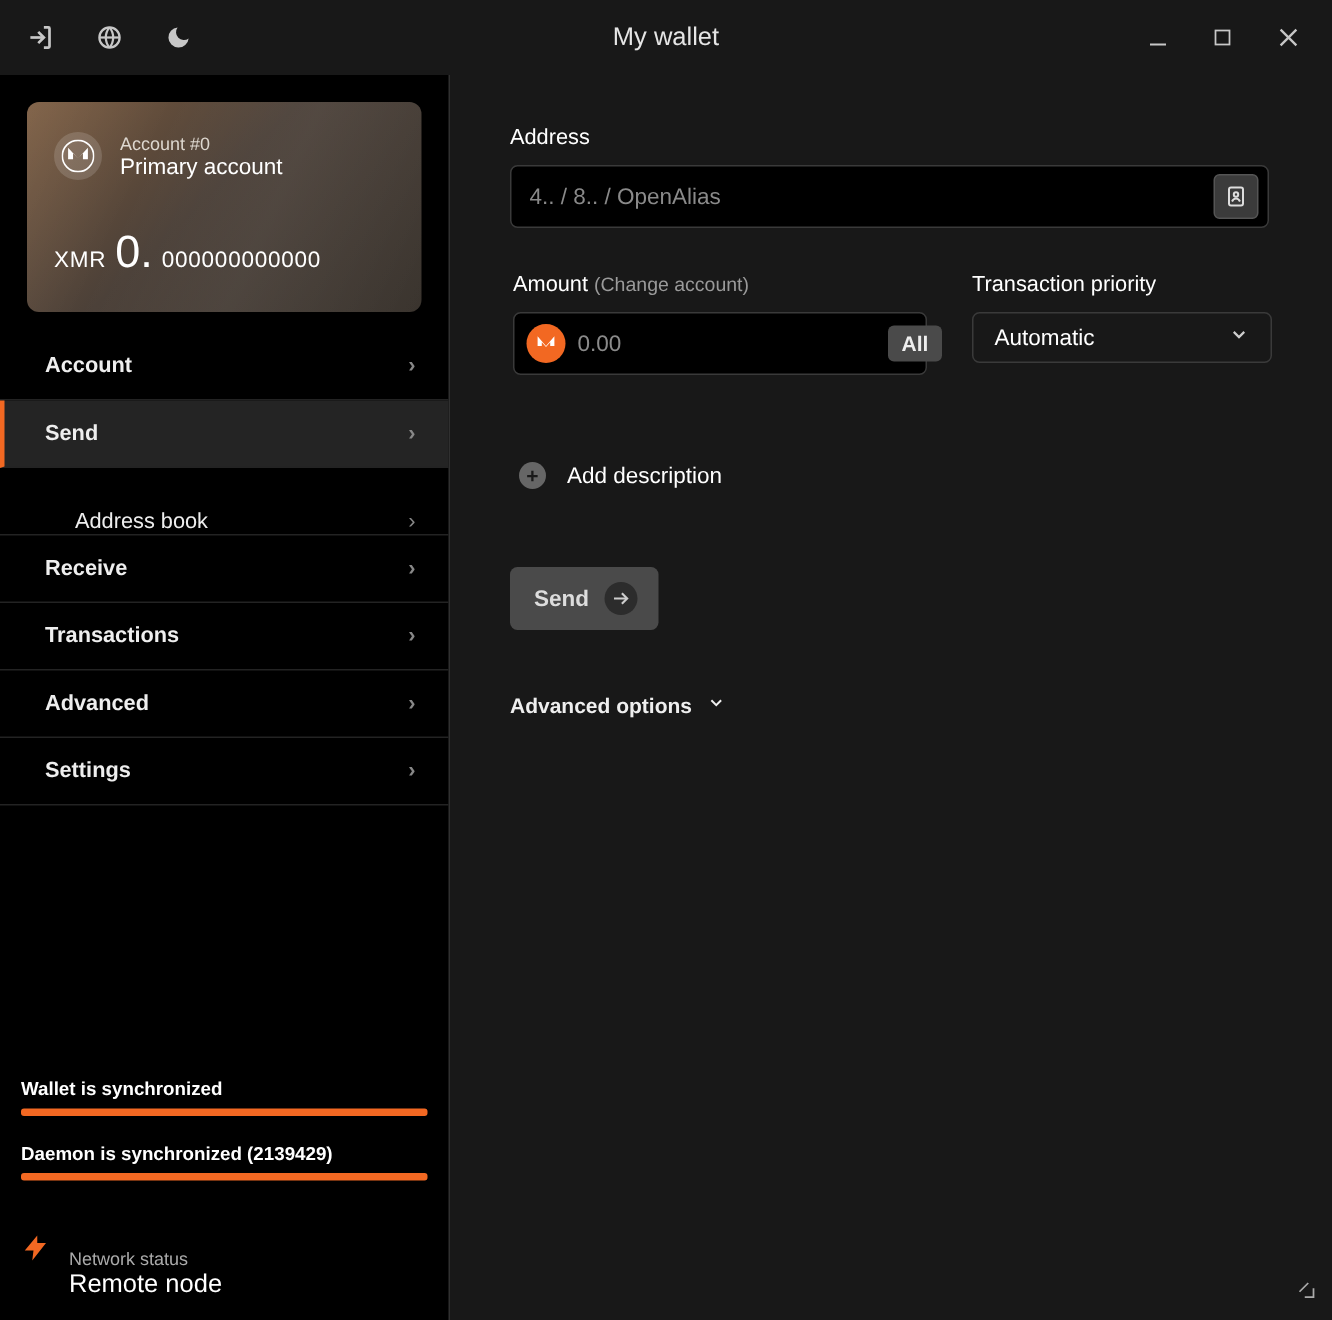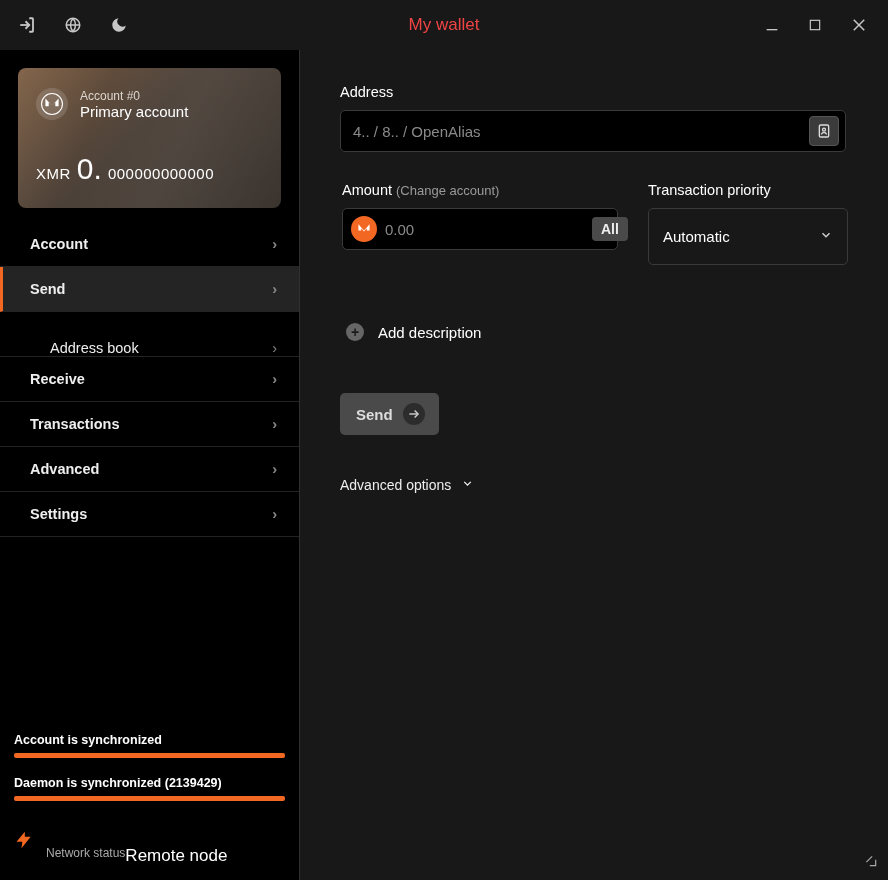--- a/index.html
+++ b/index.html
@@ -19,21 +19,21 @@
       padding: 0 18px;
       position: relative;
     }
     .titlebar-left { display: flex; gap: 28px; align-items: center; }
     .titlebar-title {
       position: absolute;
       left: 50%;
       transform: translateX(-50%);
       font-size: 17px;
       font-weight: 500;
-      color: #ef4444;
+      color: #e5e5e5;
     }
     .titlebar-right {
       position: absolute;
       right: 20px;
       display: flex;
       gap: 28px;
       align-items: center;
     }
     .icon-btn { cursor: pointer; display: flex; align-items: center; justify-content: center; color:#c7c7c7; }
     .icon-btn svg { display: block; }
@@ -95,21 +95,21 @@
       position: absolute;
       bottom: 0;
       left: 0; right: 0;
       padding: 0 14px 14px 14px;
     }
     .sync-block { margin-bottom: 18px; }
     .sync-label { font-size: 12.5px; font-weight: 600; color:#ffffff; margin-bottom: 6px; }
     .progress { height: 5px; background: #f26822; border-radius: 2px; width: 100%; }
     .net-row { display: flex; align-items: center; gap: 12px; margin-top: 10px; }
     .bolt { color:#f26822; font-size:24px; }
-    .net-meta { display:flex; flex-direction:row;margin-top:27px; }
+    .net-meta { display:flex; flex-direction:column;margin-top:27px; }
     .net-title { font-size: 12px; color:#aaaaaa; }
     .net-val { font-size: 17px; color:#ffffff; }
     .content {
       flex: 1;
       padding: 34px 40px;
       position: relative;
     }
     .field-label { font-size: 14.5px; color:#ffffff; margin-bottom: 10px; }
     .row { display:flex; gap: 30px; justify-content: flex-end; }
     .field-group { display:flex; flex-direction:column; }
@@ -152,21 +152,21 @@
       border-radius: 4px;
       padding: 4px 9px;
       font-size: 14px;
       font-weight: 600;
       cursor: pointer;
     }
     .select-wrap {
       background: #181818;
       border: 1px solid #3a3a3a;
       border-radius: 5px;
-      height: 57px;
+      height: 34px;
       display: flex;
       align-items: center;
       justify-content: space-between;
       padding: 0 14px;
       font-size: 15px;
       color:#ffffff;
       cursor:pointer;
       width: 200px;
     }
     .gap-lg { margin-top: 30px; }
@@ -186,21 +186,21 @@
       padding: 10px 14px 10px 16px;
       font-size: 15px;
       font-weight: 700;
       display:flex; align-items:center; gap:10px;
       cursor: pointer;
     }
     .send-btn .arrow-circ {
       width: 22px; height: 22px; border-radius: 50%;
       background: #2c2c2c; display:flex;align-items:center;justify-content:center;
     }
-    .adv-opts { margin-top: 42px; font-size: 14px; color:#eeeeee; display:flex; align-items:center; gap:10px; cursor:pointer;}
+    .adv-opts { margin-top: 42px; font-size: 14px; color:#eeeeee; display:flex; align-items:center; gap:10px; cursor:pointer;font-weight:bold;}
     .sub-label { color: #9a9a9a; font-size: 13px; }
     .resize-handle { position:absolute; right:10px; bottom:8px; color:#aaa; }
   </style>
 </head>
 <body>
 
 <div class="titlebar">
   <div class="titlebar-left">
     <span class="icon-btn">
       <svg width="18" height="18" viewBox="0 0 24 24" fill="none" stroke="currentColor" stroke-width="2.4">
@@ -292,21 +292,21 @@
         <span class="chev">›</span>
       </div>
       <div class="nav-item">
         <span>Settings</span>
         <span class="chev">›</span>
       </div>
     </div>
 
     <div class="sidebar-footer">
       <div class="sync-block">
-        <div class="sync-label">Account is synchronized</div>
+        <div class="sync-label">Wallet is synchronized</div>
         <div class="progress"></div>
       </div>
       <div class="sync-block">
         <div class="sync-label">Daemon is synchronized (2139429)</div>
         <div class="progress"></div>
       </div>
       <div class="net-row">
         <span class="bolt">
           <svg width="20" height="28" viewBox="0 0 24 24" fill="#f26822">
               <path d="M13 2L3 14h7l-1 8 11-14h-7l0-6z"></path>

